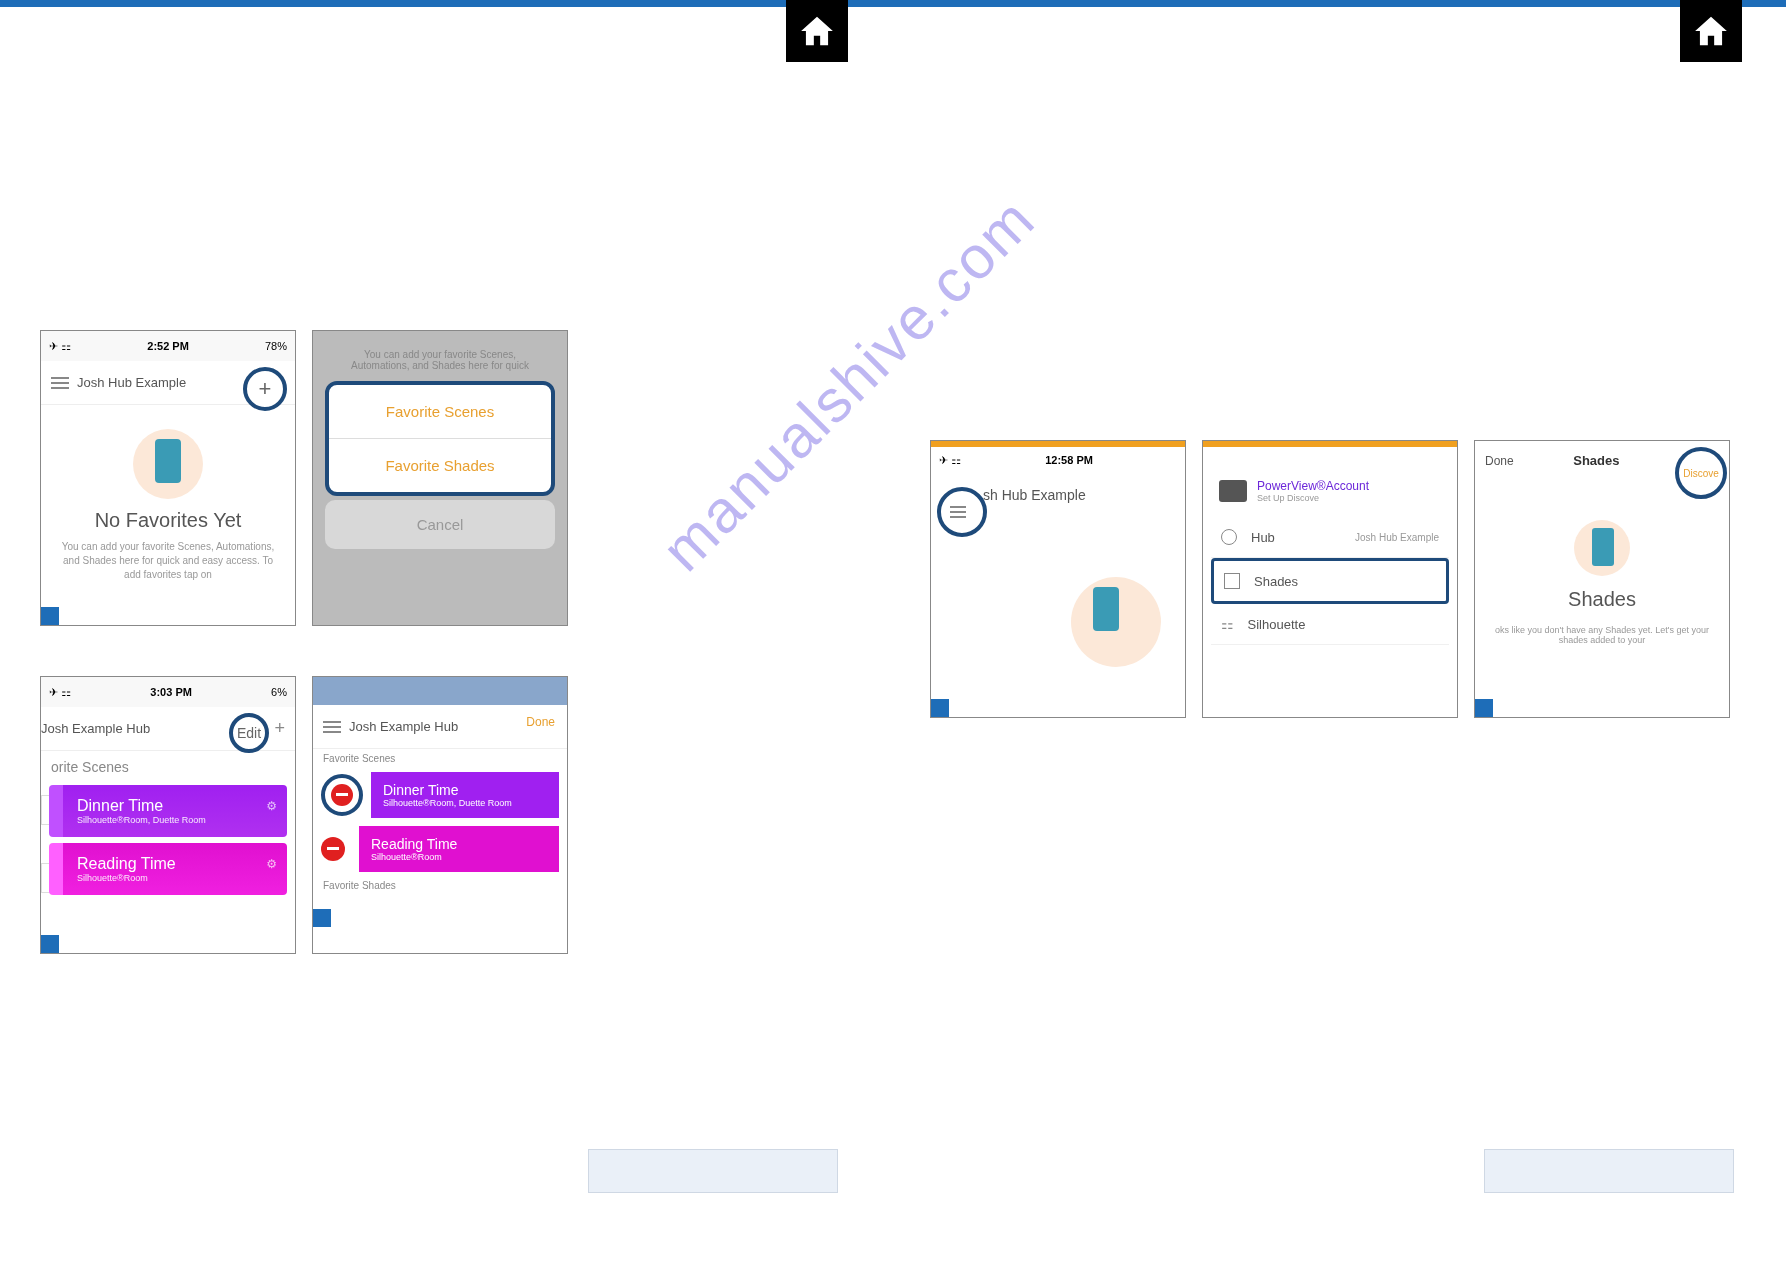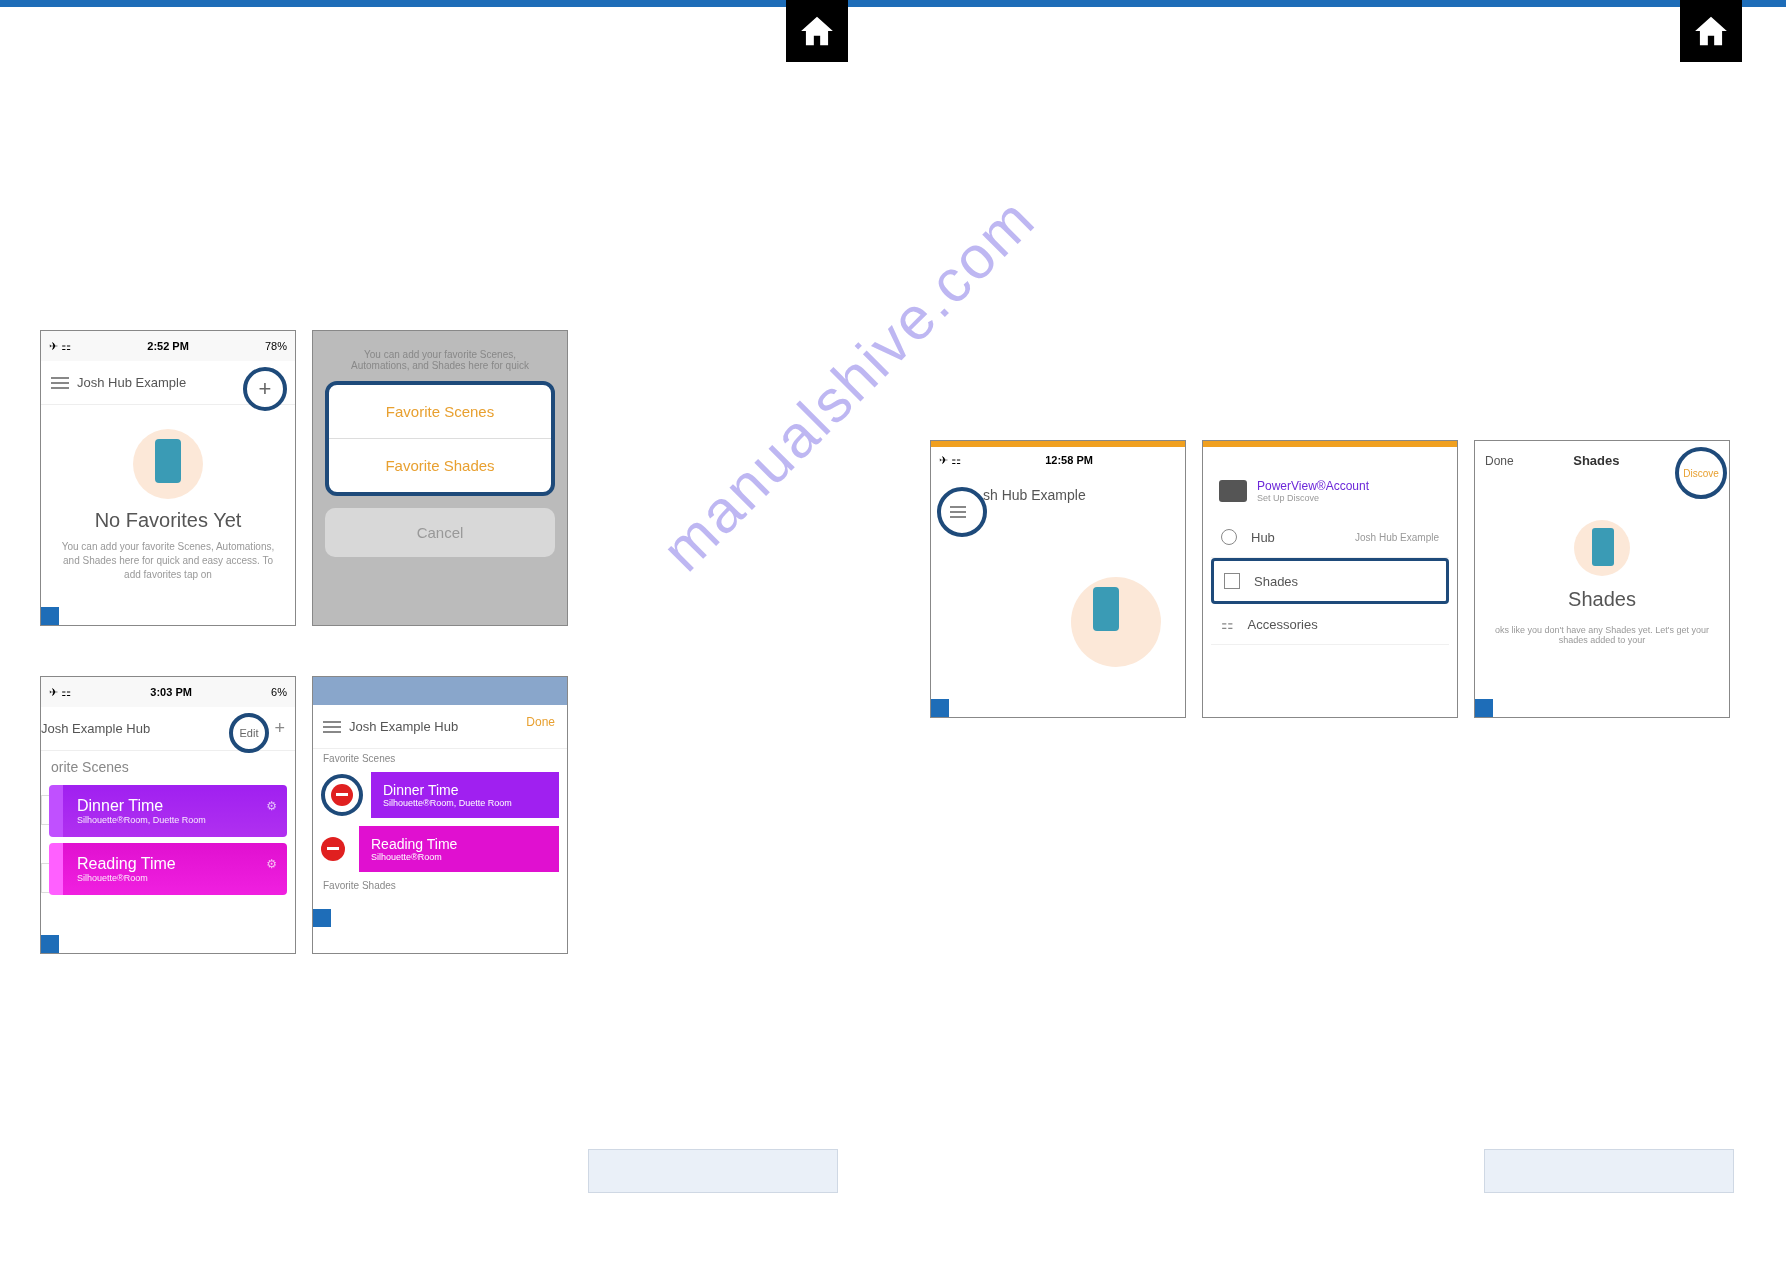--- a/index.html
+++ b/index.html
@@ -35,25 +35,25 @@
   .no-fav-title { text-align: center; font-size: 20px; color: #555; font-weight: 400; margin-top: 0; }
   .no-fav-sub { text-align: center; font-size: 10px; color: #999; padding: 8px 18px; line-height: 1.4; }
   .corner-blue { position: absolute; bottom: 0; left: 0; width: 18px; height: 18px; background: #1e6db8; }
 
   
   .sheet-bg { background: #bbb; height: 100%; position: relative; padding: 12px; }
   .sheet-hint { font-size: 10px; color: #888; text-align: center; padding: 6px 20px 10px; }
   .action-sheet { border: 4px solid #1e4a7a; border-radius: 12px; background: #fff; overflow: hidden; }
   .action-item { padding: 18px 0; text-align: center; color: #e8a030; font-size: 15px; border-bottom: 1px solid #ddd; }
   .action-item:last-child { border-bottom: none; }
-  .cancel-btn { margin-top: 12px; background: #d8d8d8; text-align: center; padding: 16px 0; color: #999; font-size: 15px; border-radius: 10px; }
+  .cancel-btn { margin-top: 4px; background: #d8d8d8; text-align: center; padding: 16px 0; color: #999; font-size: 15px; border-radius: 10px; }
 
   
   .fav-header-small { font-size: 14px; color: #888; padding: 8px 10px 4px; }
-  .edit-circle { position: absolute; right: 26px; top: 36px; width: 40px; height: 40px; border: 4px solid #1e4a7a; border-radius: 50%; display: flex; align-items: center; justify-content: center; font-size: 11px; color: #666; background: #fff; z-index: 2; }
+  .edit-circle { position: absolute; right: 26px; top: 36px; width: 40px; height: 40px; border: 4px solid #1e4a7a; border-radius: 50%; display: flex; align-items: center; justify-content: center; font-size: 14px; color: #666; background: #fff; z-index: 2; }
   .fav-card { margin: 6px 8px; border-radius: 4px; padding: 12px 14px; color: #fff; position: relative; display: flex; align-items: center; }
   .fav-card.purple { background: linear-gradient(#a020f0,#b030f0); border-left: 14px solid #c050ff; }
   .fav-card.magenta { background: linear-gradient(#e010d0,#f020e0); border-left: 14px solid #ff60ff; }
   .fav-card .title { font-size: 16px; }
   .fav-card .sub { font-size: 9px; opacity: 0.9; }
   .gear-dot { position: absolute; right: 10px; top: 14px; font-size: 12px; opacity: 0.7; }
   .side-tab { position: absolute; left: 0; width: 18px; height: 30px; background: #fff; border: 1px solid #ddd; }
 
   
   .del-circle { width: 42px; height: 42px; border: 4px solid #1e4a7a; border-radius: 50%; display: flex; align-items: center; justify-content: center; background: #fff; margin-right: 8px; }
@@ -263,21 +263,21 @@
           <span class="mi-icon circ"></span>
           <span>Hub</span>
           <span class="right-label">Josh Hub Example</span>
         </div>
         <div class="menu-item boxed">
           <span class="mi-icon"></span>
           <span>Shades</span>
         </div>
         <div class="menu-item">
           <span style="font-size:14px;color:#888;">⚏</span>
-          <span>Accessories</span>
+          <span>Silhouette</span>
         </div>
       </div>
     </div>
 
     <div class="phone-mini shades-screen">
       <div class="top-row">
         <span class="done">Done</span>
         <span class="title">Shades</span>
         <span style="width:40px;"></span>
       </div>

